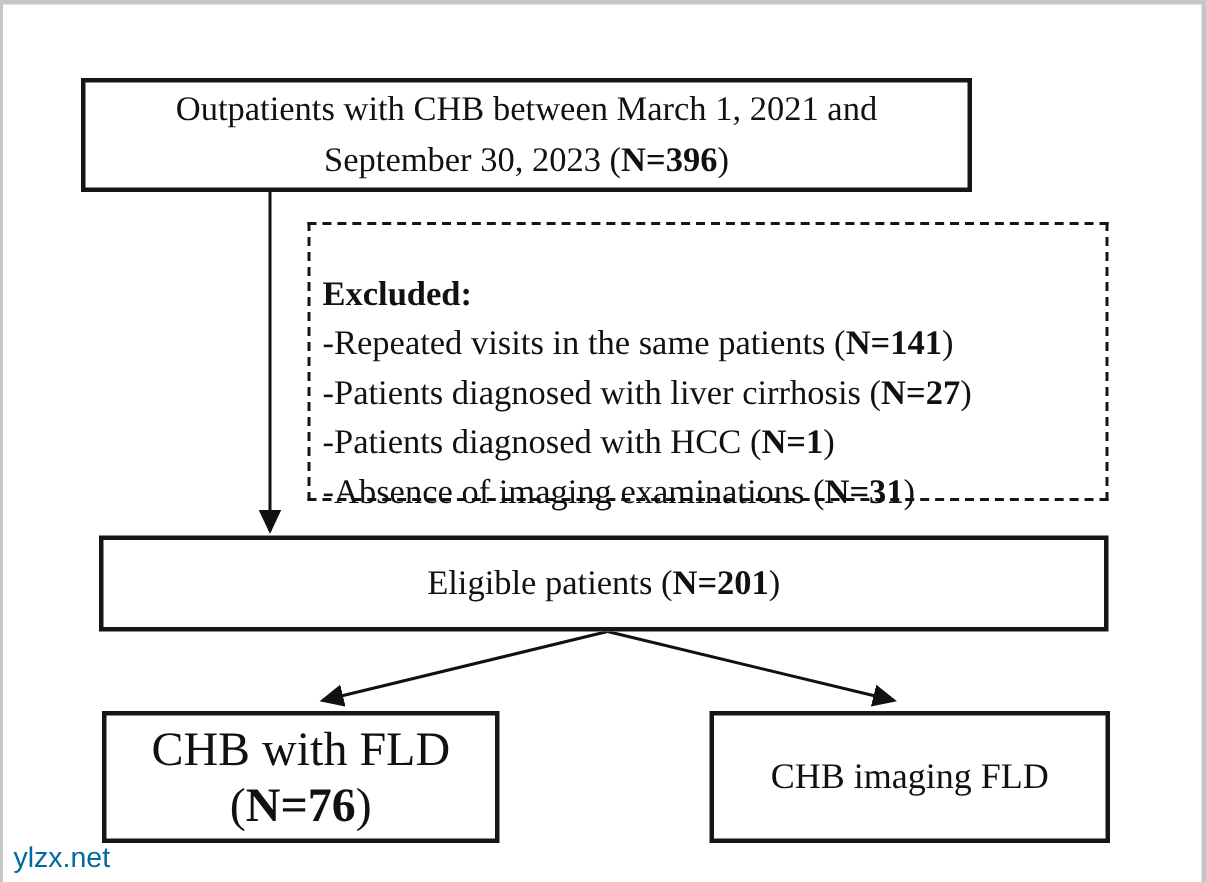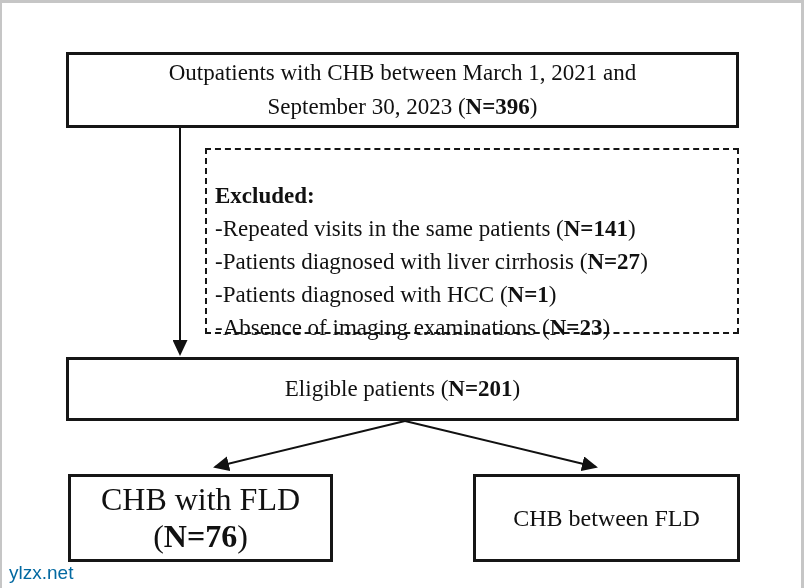--- a/index.html
+++ b/index.html
@@ -34,21 +34,21 @@
     border: 3px solid #161616;
     box-sizing: border-box;
     display: flex;
     flex-direction: column;
     justify-content: center;
     align-items: center;
     text-align: center;
     font-size: 23px;
     line-height: 34px;
   }
-  .box-top      { left: 64px;  top: 49px;  width: 673px; height: 76px; }
+  .box-top      { left: 52px;  top: 49px;  width: 594px; height: 76px; }
   .box-eligible { left: 64px;  top: 354px; width: 673px; height: 64px; }
   .box-left     { left: 66px;  top: 471px; width: 265px; height: 88px; font-size: 32px; line-height: 37px; }
   .box-right    { left: 471px; top: 471px; width: 267px; height: 88px; font-size: 24px; line-height: 37px; }
   .box-excluded {
     left: 203px; top: 145px; width: 534px; height: 186px;
     border: 2px dashed #161616;
     justify-content: flex-start;
     align-items: flex-start;
     text-align: right;
     padding: 7px 6px 4px 8px;
@@ -96,36 +96,36 @@
     <div>
       <span>-Repeated visits in the same patients (</span><span class="bold">N=141</span><span>)</span>
     </div>
     <div>
       <span>-Patients diagnosed with liver cirrhosis (</span><span class="bold">N=27</span><span>)</span>
     </div>
     <div>
       <span>-Patients diagnosed with HCC (</span><span class="bold">N=1</span><span>)</span>
     </div>
     <div>
-      <span>-Absence of imaging examinations (</span><span class="bold">N=23</span><span>)</span>
+      <span>-Absence of imaging examinations (</span><span class="bold">N=31</span><span>)</span>
     </div>
   </div>
 
   <div class="box box-eligible">
     <div>
       <span>Eligible patients (</span><span class="bold">N=201</span><span>)</span>
     </div>
   </div>
 
   <div class="box box-left">
     <div>CHB with FLD</div>
     <div>
       <span>(</span><span class="bold">N=76</span><span>)</span>
     </div>
   </div>
 
   <div class="box box-right">
-    <div>CHB between FLD</div>
+    <div>CHB imaging FLD</div>
   </div>
 
   <div class="watermark">ylzx.net</div>
 
 </div>
 
 </body></html>

